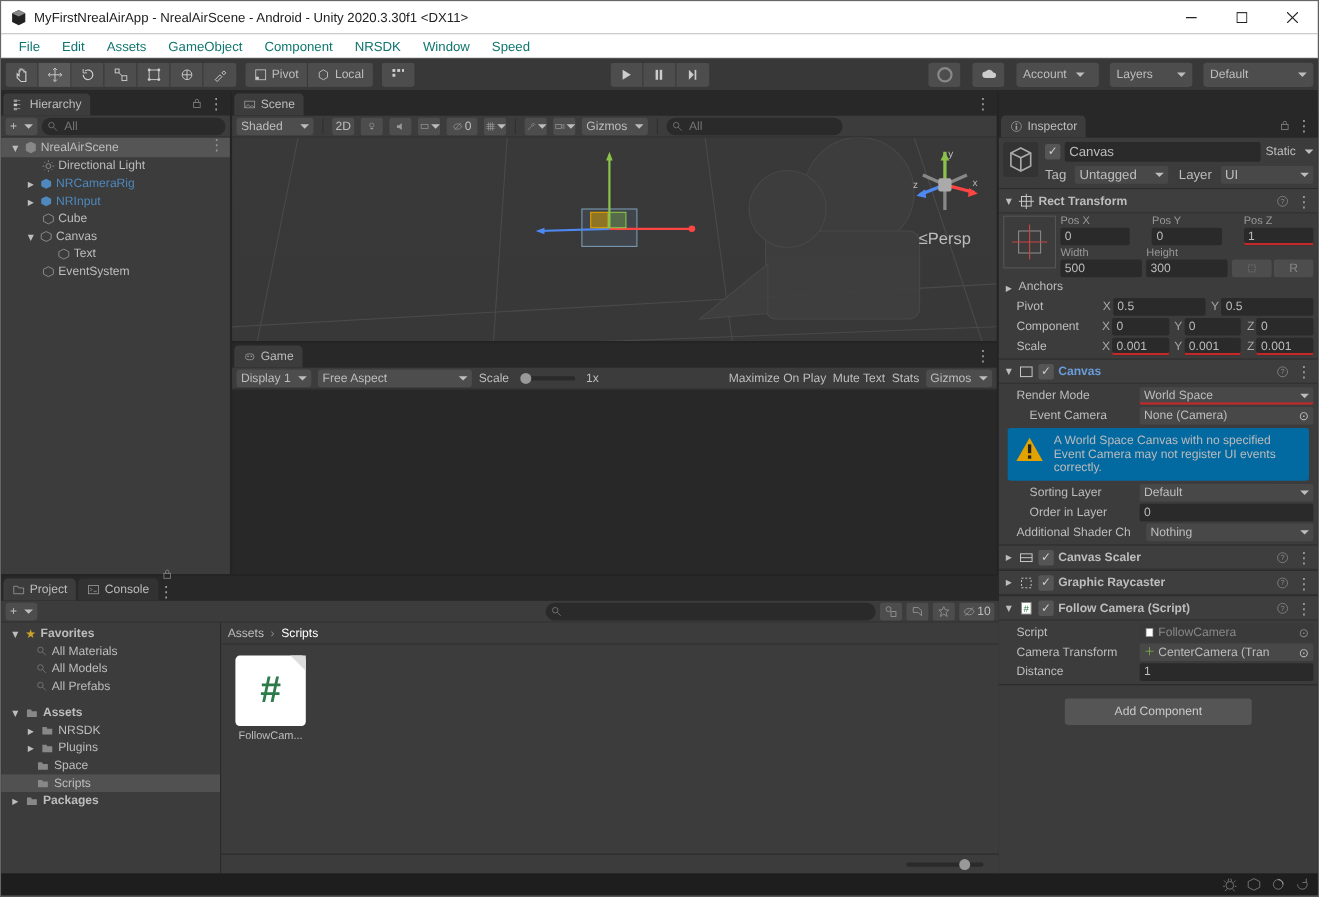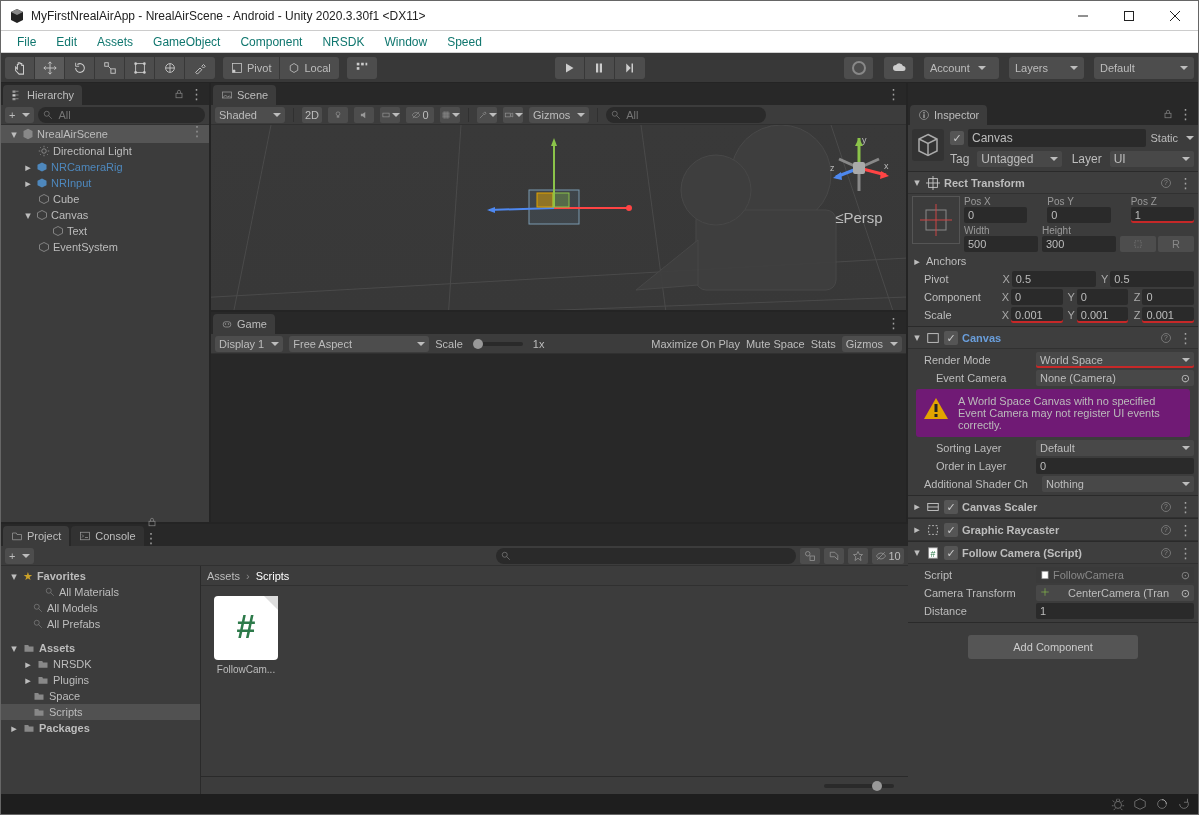--- a/index.html
+++ b/index.html
@@ -134,21 +134,21 @@
   .insp-row { display:flex; align-items:center; height:18px; gap:4px;}
   .insp-label { width:120px; color:var(--text-light); padding-left:12px;}
   .insp-label.short { width:auto; padding-left:0; padding-right:4px;}
   .insp-input { background:#2a2a2a; border:none; color:var(--text-light); height:16px; padding:0 4px; font-size:11px; border-radius:2px; width:100%;}
   .insp-drop { background:#484848; height:16px; display:flex; align-items:center; padding:0 4px; border-radius:2px; flex:1; justify-content:space-between; position:relative;}
   .xyz-group { display:flex; gap:4px; flex:1;}
   .xyz-item { display:flex; gap:2px; align-items:center; flex:1;}
   .xyz-label { width:10px; text-align:right; color:#aaa;}
   .checkbox { width:14px; height:14px; background:#555; border-radius:2px; display:inline-flex; align-items:center; justify-content:center; font-size:11px; line-height:0;}
   .checkbox.on::after { content:"✓"; color:#ccc;}
-  .canvas-warning { display:flex; gap:8px; padding:6px; background:#701a75; border-radius:3px; margin:2px 4px;}
+  .canvas-warning { display:flex; gap:8px; padding:6px; background:#0369a1; border-radius:3px; margin:2px 4px;}
   .warning-icon { width:32px; }
   .warning-text { font-size:11px; color:#bbb;}
   .add-component { margin:12px auto; display:block; width:170px; height:24px; background:#555; border:none; border-radius:3px; color:#ccc; font-size:11px;}
   .link-text { color:var(--text-blue-link);}
   .status-bar { height:20px; background:#1e1e1e; display:flex; justify-content:flex-end; align-items:center; padding:0 6px; gap:6px;}
   .underline-red { box-shadow: inset 0 -2px 0 var(--red-underline);}
   .proj-toolbar { height:20px; background:#3c3c3c; border-bottom:1px solid #303030; display:flex; align-items:center; padding:0 4px; gap:4px;}
   .flex-spacer { flex:1;}
   .sep-vert { width:1px; background:#303030; height:14px; margin:0 2px;}
   .tiny-btn { width:20px; height:16px; background:#4d4d4d; border-radius:2px; display:flex; align-items:center; justify-content:center; font-size:11px;}
@@ -597,21 +597,21 @@
                   <span class="flex-spacer"></span>
                   <span class="down-caret"></span>
                 </div>
               <span>Scale</span>
               <div class="slider-track">
                   <div class="slider-thumb" style="left:0"></div>
                 </div>
               <span>1x</span>
               <span class="flex-spacer"></span>
               <span>Maximize On Play</span>
-              <span>Mute Space</span>
+              <span>Mute Text</span>
               <span>Stats</span>
               <div class="drop-mini">
                   <span>Gizmos</span>
                   <span class="down-caret"></span>
                 </div>
             </div>
           </div>
         </div>
       </div>
 
@@ -674,21 +674,21 @@
               <span>10</span>
             </div>
         </div>
         <div class="proj-body">
           <div class="proj-tree">
             <div class="proj-row">
                 <span class="twisty">▾</span>
                 <span class="star">★</span>
                 <b>Favorites</b>
               </div>
-            <div class="proj-row" style="padding-left:44px">
+            <div class="proj-row" style="padding-left:32px">
                 <svg width="10" height="10" viewBox="0 0 16 16">
                   <circle cx="6" cy="6" r="4" fill="none" stroke="#888"></circle>
                   <line x1="9" y1="9" x2="14" y2="14" stroke="#888"></line>
                 </svg>
                 <span>All Materials</span>
               </div>
             <div class="proj-row" style="padding-left:32px">
                 <svg width="10" height="10" viewBox="0 0 16 16">
                   <circle cx="6" cy="6" r="4" fill="none" stroke="#888"></circle>
                   <line x1="9" y1="9" x2="14" y2="14" stroke="#888"></line>
@@ -1058,21 +1058,21 @@
                       <rect x="3" y="2" width="10" height="12" fill="#fff" stroke="#888"></rect>
                     </svg>
                     <span>FollowCamera</span>
                   </span>
                   <span style="color:#888">⊙</span>
                 </div>
               </div>
             <div class="insp-row">
                 <span class="insp-label">Camera Transform</span>
                 <div class="insp-drop">
-                  <span style="display:flex;gap:18px;">
+                  <span style="display:flex;gap:3px;">
                     <svg width="10" height="10" viewBox="0 0 16 16">
                       <path d="M8 2v12M2 8h12" stroke="#8bc34a"></path>
                     </svg>
                     <span>CenterCamera (Tran</span>
                   </span>
                   <span>⊙</span>
                 </div>
               </div>
             <div class="insp-row">
                 <span class="insp-label">Distance</span>

